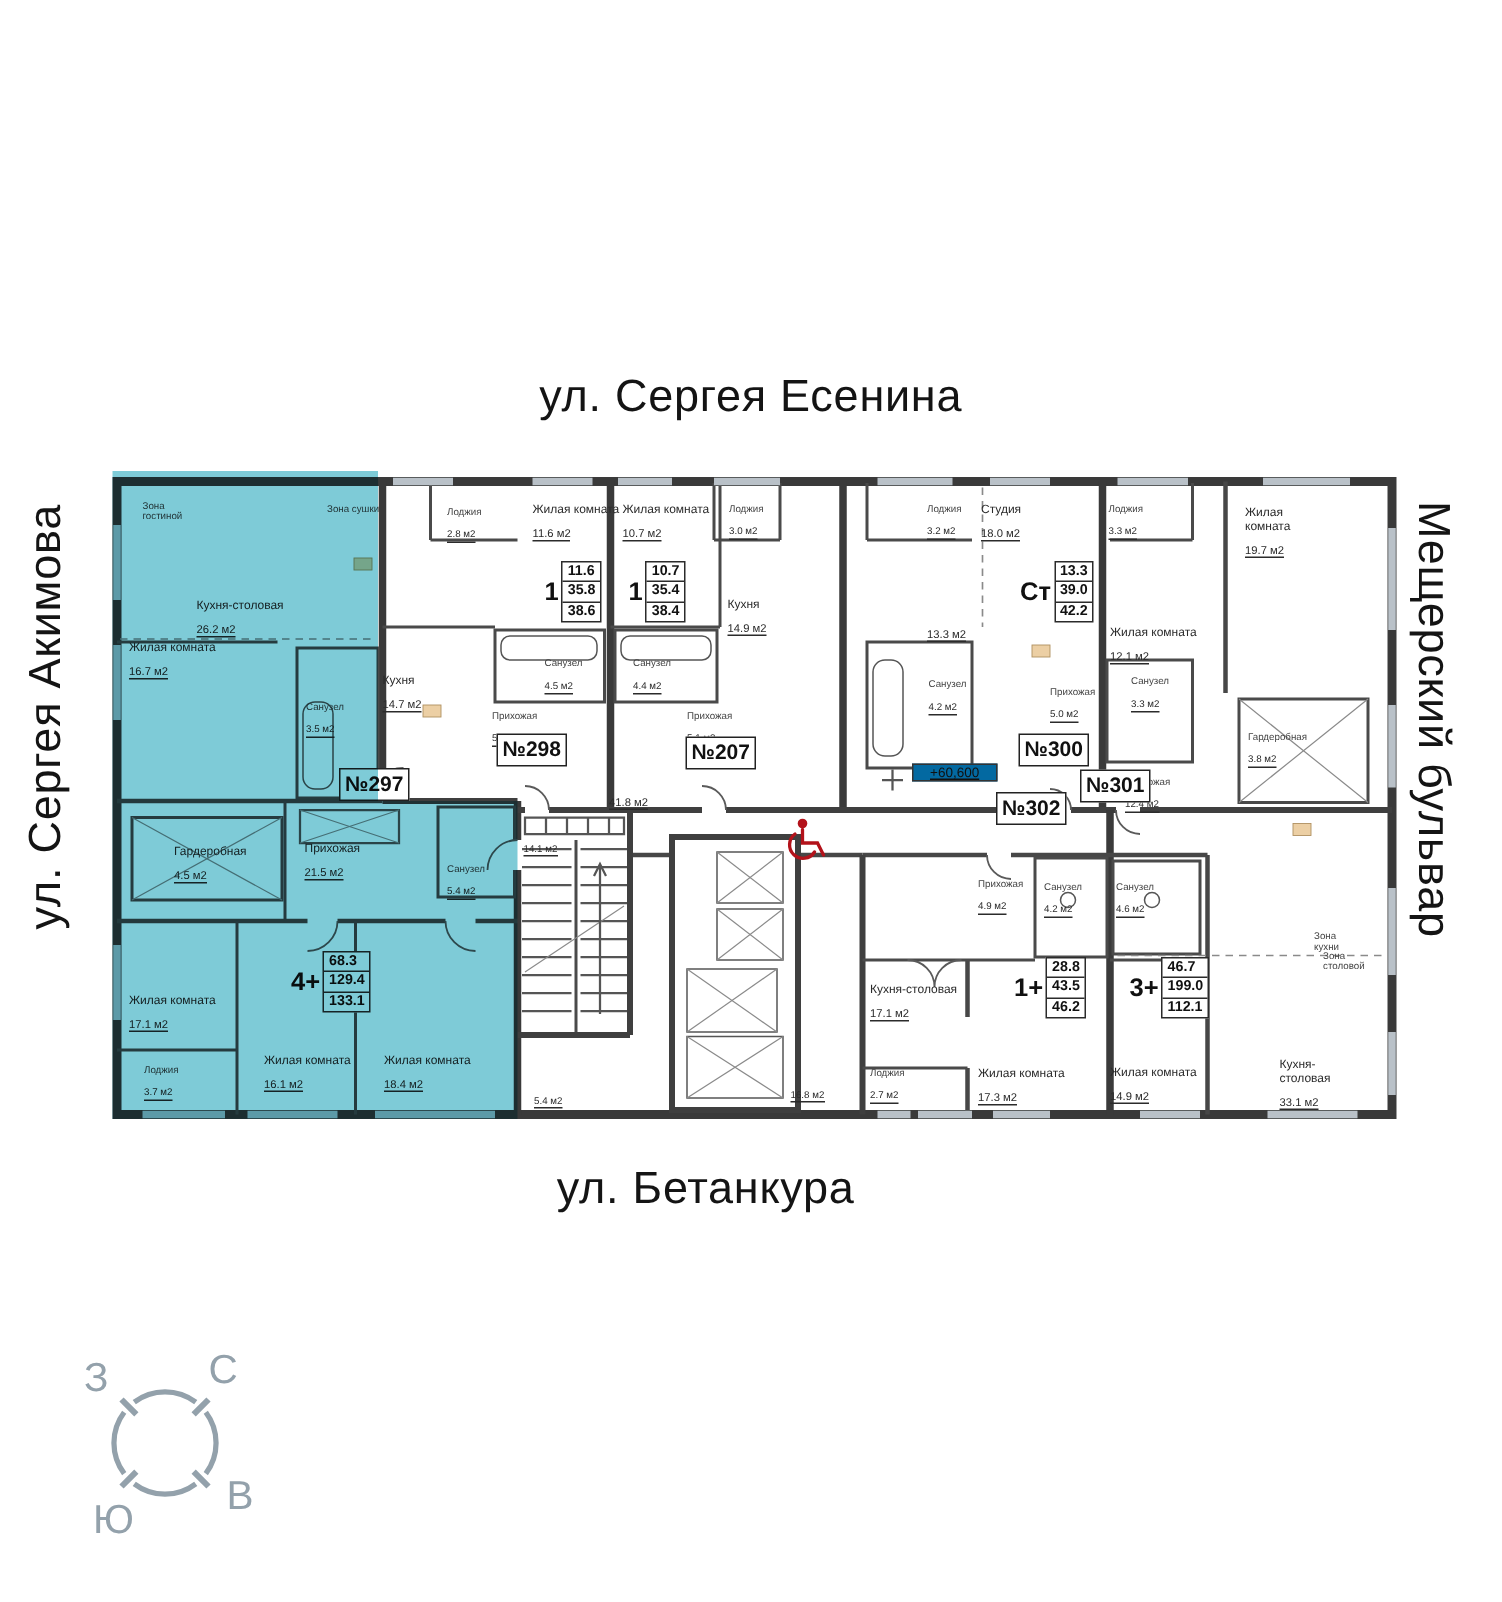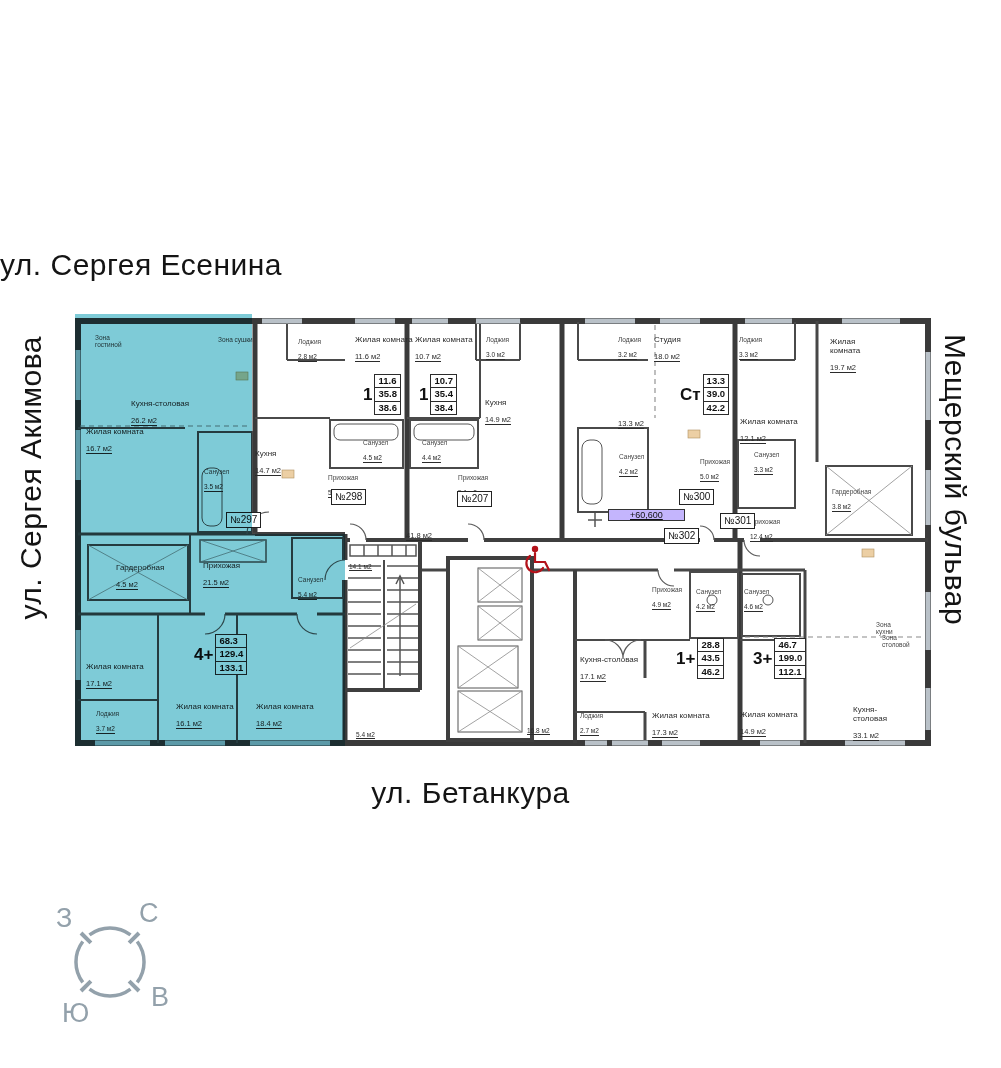--- a/index.html
+++ b/index.html
@@ -1,43 +1,43 @@
 <!DOCTYPE html>
 <html><head>
 <meta charset="utf-8">
 <style>
   html,body{margin:0;padding:0;background:#fff;}
   .stage{position:relative;width:1001px;height:1068px;background:#fff;overflow:hidden;
          font-family:"Liberation Sans","DejaVu Sans",sans-serif;}
   svg{position:absolute;left:0;top:0;}
   
   .street{position:absolute;color:#141414;font-size:30px;letter-spacing:.5px;white-space:nowrap;}
-  .street.top{left:0;right:0;top:248px;}
+  .street.top{left:0;right:0;top:248px;text-align:center;}
   .street.bottom{left:0;right:60px;top:776px;text-align:center;}
   .street.leftv{left:14px;top:336px;writing-mode:vertical-rl;transform:rotate(180deg);}
   .street.rightv{left:938px;top:334px;writing-mode:vertical-rl;}
   
   .cletter{position:absolute;color:#93a1ab;font-size:27px;}
   
   #labels{position:absolute;left:0;top:0;width:807px;height:1068px;}
   .room{position:absolute;color:#2b2b2b;line-height:1.12;}
   .room .rn{font-size:8px;white-space:pre-line;}
   .room .ra{font-size:7.5px;display:inline-block;border-bottom:1px solid #2b2b2b;}
   .room.small .rn{font-size:6.5px;color:#444;}
   .room.small .ra{font-size:6.5px;}
   .badge{position:absolute;border:1px solid #222;background:#fff;color:#111;
-         font-size:10px;font-weight:normal;padding:0 3px;line-height:1.4;}
+         font-size:14px;font-weight:bold;padding:0 3px;line-height:1.4;}
   .aptlabel{position:absolute;display:flex;align-items:center;}
   .atype{font-size:17px;font-weight:bold;color:#111;margin-right:2px;}
   .avals{display:flex;flex-direction:column;border:1px solid #2b2b2b;background:#fff;}
   .avals span{display:block;font-size:9.5px;font-weight:bold;color:#111;
               padding:0 3px;line-height:1.3;border-bottom:1px solid #2b2b2b;}
   .avals span:last-child{border-bottom:none;}
-  .elev{position:absolute;left:608px;top:509px;border:1px solid #333;background:#c4b5fd;
-        font-size:9px;padding:0 21px;color:#111;text-decoration:underline;}
+  .elev{position:absolute;left:608px;top:509px;border:1px solid #333;background:#0369a1;
+        font-size:9px;padding:0 11px;color:#111;text-decoration:underline;}
   
   .s6{stroke:#3a3a3a;stroke-width:6;fill:none}
   .s5{stroke:#3a3a3a;stroke-width:5;fill:none}
   .s4{stroke:#3f3f3f;stroke-width:4;fill:none}
   .s3{stroke:#474747;stroke-width:3;fill:none}
   .s2{stroke:#4a4a4a;stroke-width:2;fill:none}
   .s15{stroke:#555;stroke-width:1.5;fill:none}
   .dsh{stroke:#8a8a8a;stroke-width:1.1;fill:none;stroke-dasharray:5 4}
   .win{fill:#b9c1c8}
   .wgap{fill:#fff}

